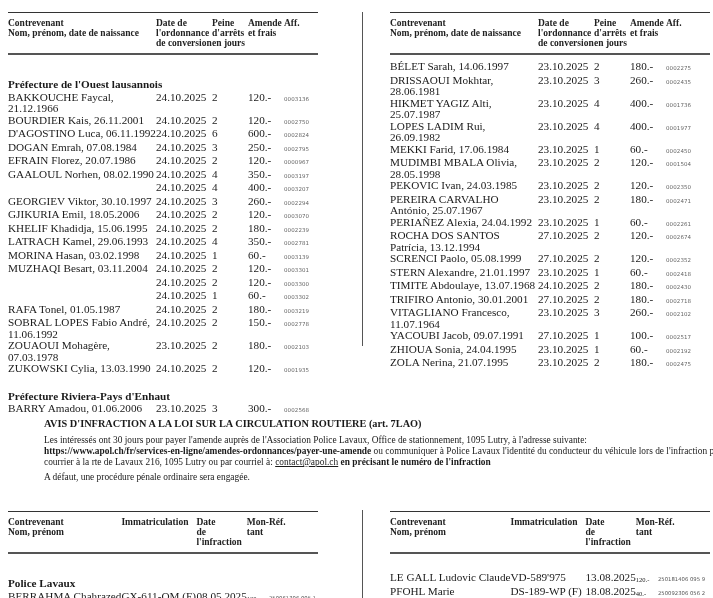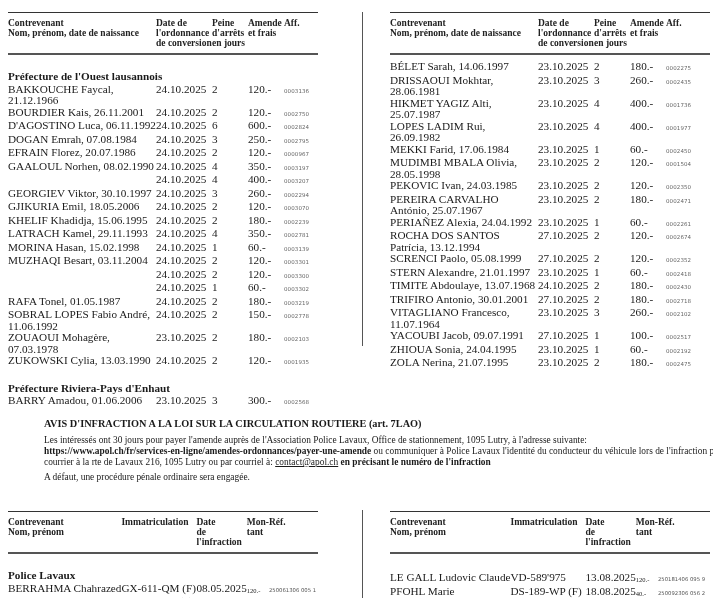--- a/index.html
+++ b/index.html
@@ -11,21 +11,21 @@
   .vdivider { position: absolute; left: 362px; width: 1px; background: #555; }
   #vdiv-top { top: 12px; height: 334px; }
   #vdiv-bottom { top: 510px; height: 88px; }
   .hrule { border-top: 1.5px solid #333; }
   table { border-collapse: collapse; width: 100%; }
   th { font-weight: bold; font-size: 9.5px; line-height: 10px; text-align: left; vertical-align: top;
        padding: 5px 0 5px 0; color: #222; }
   td { font-size: 11.2px; line-height: 11.5px; vertical-align: top; padding: 0; white-space: nowrap; }
   td.name { white-space: normal; }
   td.aff { font-size: 5.5px; color: #666; padding-top: 2px; font-family: "DejaVu Sans", sans-serif; letter-spacing: 0.1px;}
-  tr.section td { font-weight: bold; font-size: 11.2px; padding-top: 16px; padding-bottom: 1px; }
+  tr.section td { font-weight: bold; font-size: 11.2px; padding-top: 24px; padding-bottom: 1px; }
   tr.section.gap td { padding-top: 14px; }
   .avis { position: absolute; left: 8px; top: 418px; width: 700px; margin-left: 36px; }
   .avis-title { font-weight: bold; font-size: 10.3px; margin: 0 0 6px 0; }
   .avis p { font-size: 9.4px; line-height: 11px; margin: 0; }
   .avis p.gap { margin-top: 4px; }
   .avis .bold { font-weight: bold; }
   .avis a { color: #1a1a1a; text-decoration: underline; text-align: center; }
   #bottom-left { left: 8px; top: 511px; width: 310px; }
   #bottom-right { left: 390px; top: 511px; width: 320px; }
   td.ref { font-size: 5.3px; color: #555; padding-top: 2px; font-family: "DejaVu Sans", sans-serif; }
@@ -124,28 +124,28 @@
           <td class="aff">0003070</td>
         </tr>
         <tr>
           <td class="name">KHELIF Khadidja, 15.06.1995</td>
           <td>24.10.2025</td>
           <td>2</td>
           <td>180.-</td>
           <td class="aff">0002239</td>
         </tr>
         <tr>
-          <td class="name">LATRACH Kamel, 29.11.1993</td>
+          <td class="name">LATRACH Kamel, 29.06.1993</td>
           <td>24.10.2025</td>
           <td>4</td>
           <td>350.-</td>
           <td class="aff">0002781</td>
         </tr>
         <tr>
-          <td class="name">MORINA Hasan, 15.02.1998</td>
+          <td class="name">MORINA Hasan, 03.02.1998</td>
           <td>24.10.2025</td>
           <td>1</td>
           <td>60.-</td>
           <td class="aff">0003139</td>
         </tr>
         <tr>
           <td class="name">MUZHAQI Besart, 03.11.2004</td>
           <td>24.10.2025</td>
           <td>2</td>
           <td>120.-</td>

